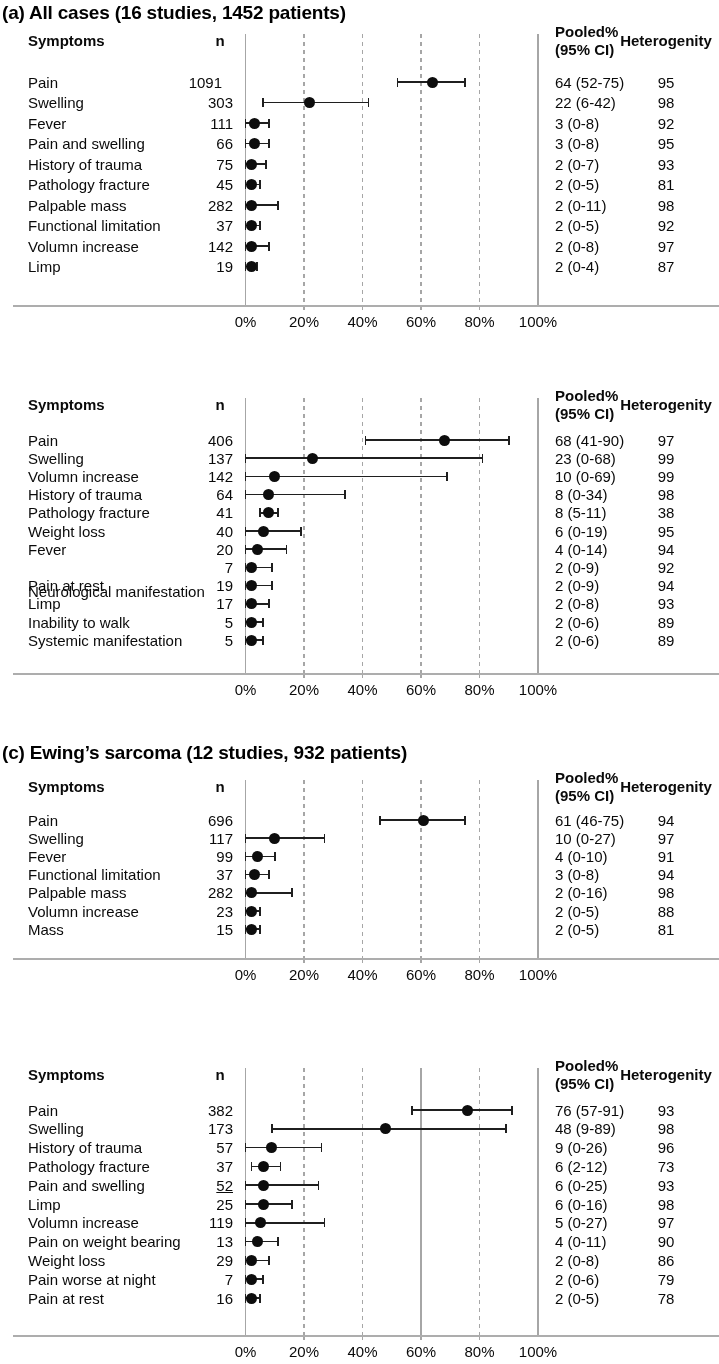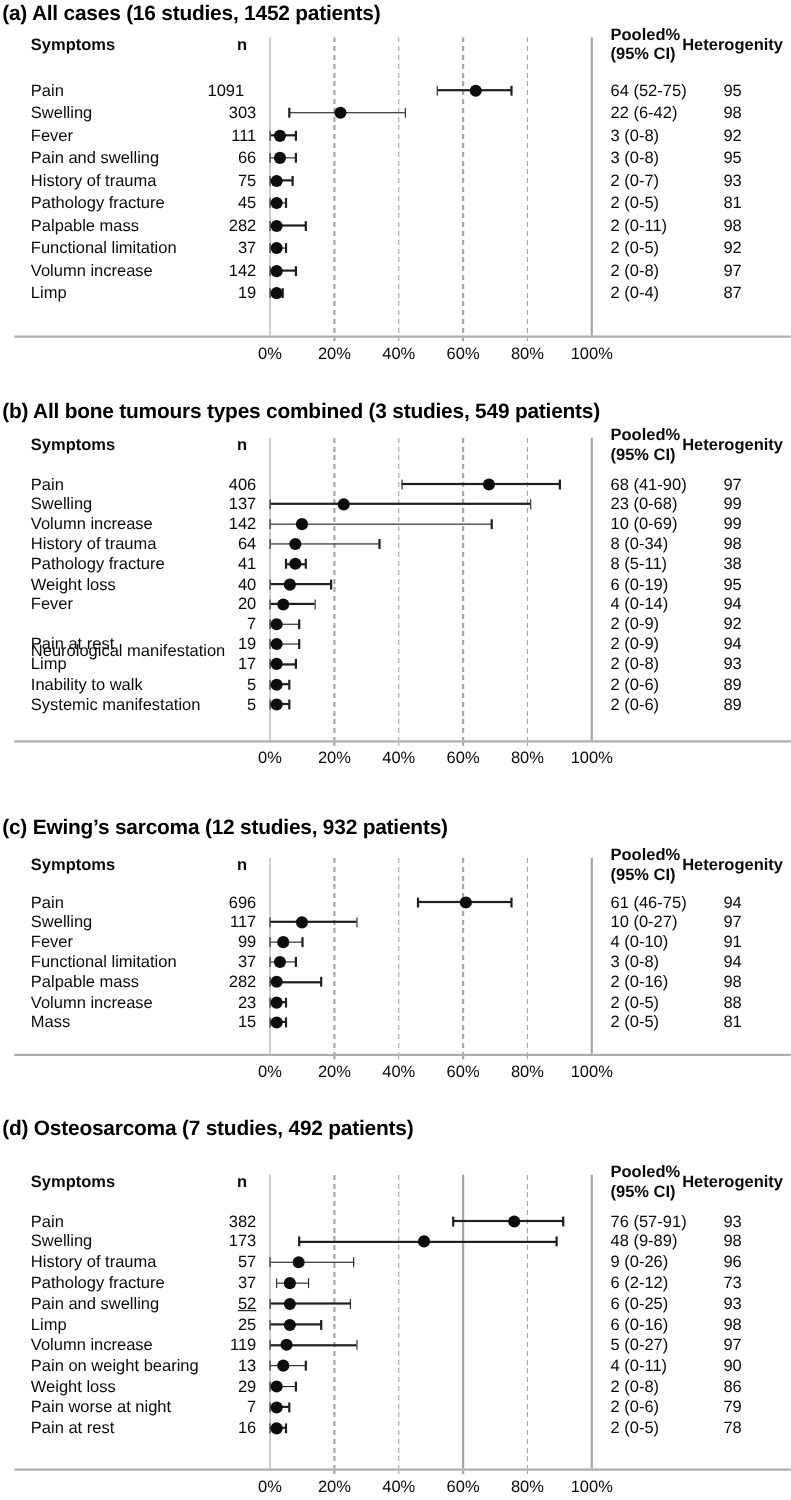--- a/index.html
+++ b/index.html
@@ -125,21 +125,20 @@
     <div class="abs stub" style="left: 303.35px; top: 306.8px;"></div>
     <div class="abs stub" style="left: 361.85px; top: 306.8px;"></div>
     <div class="abs stub" style="left: 420.35px; top: 306.8px;"></div>
     <div class="abs stub" style="left: 478.85px; top: 306.8px;"></div>
     <div class="abs txt center" style="left: 217.5px; top: 311.5px; width: 56px;">0%</div>
     <div class="abs txt center" style="left: 276px; top: 311.5px; width: 56px;">20%</div>
     <div class="abs txt center" style="left: 334.5px; top: 311.5px; width: 56px;">40%</div>
     <div class="abs txt center" style="left: 393px; top: 311.5px; width: 56px;">60%</div>
     <div class="abs txt center" style="left: 451.5px; top: 311.5px; width: 56px;">80%</div>
     <div class="abs txt center" style="left: 510px; top: 311.5px; width: 56px;">100%</div>
-    <div class="abs panel-title" style="left: 2px; top: 364px;">(b) All bone tumours types combined (3 studies, 549 patients)</div>
     <div class="abs txt bold" style="left: 28px; top: 395px;">Symptoms</div>
     <div class="abs txt bold center" style="left: 190px; top: 395px; width: 60px;">n</div>
     <div class="abs txt bold" style="left: 555px; top: 386px;">Pooled%</div>
     <div class="abs txt bold" style="left: 555px; top: 404px;">(95% CI)</div>
     <div class="abs txt bold center" style="left: 610px; top: 395px; width: 112px;">Heterogenity</div>
     <div class="abs vline-solid" style="left: 244.7px; top: 398px; height: 275px;"></div>
     <div class="abs vline-solid" style="left: 537.2px; top: 398px; height: 275px;"></div>
     <div class="abs vline-dashed" style="left: 303.35px; top: 398px; height: 275px;"></div>
     <div class="abs vline-dashed" style="left: 361.85px; top: 398px; height: 275px;"></div>
     <div class="abs vline-dashed" style="left: 420.35px; top: 398px; height: 275px;"></div>
@@ -323,21 +322,20 @@
     <div class="abs stub" style="left: 303.35px; top: 959.8px;"></div>
     <div class="abs stub" style="left: 361.85px; top: 959.8px;"></div>
     <div class="abs stub" style="left: 420.35px; top: 959.8px;"></div>
     <div class="abs stub" style="left: 478.85px; top: 959.8px;"></div>
     <div class="abs txt center" style="left: 217.5px; top: 964.5px; width: 56px;">0%</div>
     <div class="abs txt center" style="left: 276px; top: 964.5px; width: 56px;">20%</div>
     <div class="abs txt center" style="left: 334.5px; top: 964.5px; width: 56px;">40%</div>
     <div class="abs txt center" style="left: 393px; top: 964.5px; width: 56px;">60%</div>
     <div class="abs txt center" style="left: 451.5px; top: 964.5px; width: 56px;">80%</div>
     <div class="abs txt center" style="left: 510px; top: 964.5px; width: 56px;">100%</div>
-    <div class="abs panel-title" style="left: 2px; top: 1016px;">(d) Osteosarcoma (7 studies, 492 patients)</div>
     <div class="abs txt bold" style="left: 28px; top: 1065px;">Symptoms</div>
     <div class="abs txt bold center" style="left: 190px; top: 1065px; width: 60px;">n</div>
     <div class="abs txt bold" style="left: 555px; top: 1056px;">Pooled%</div>
     <div class="abs txt bold" style="left: 555px; top: 1074px;">(95% CI)</div>
     <div class="abs txt bold center" style="left: 610px; top: 1065px; width: 112px;">Heterogenity</div>
     <div class="abs vline-solid" style="left: 244.7px; top: 1068px; height: 267px;"></div>
     <div class="abs vline-solid" style="left: 537.2px; top: 1068px; height: 267px;"></div>
     <div class="abs vline-dashed" style="left: 303.35px; top: 1068px; height: 267px;"></div>
     <div class="abs vline-dashed" style="left: 361.85px; top: 1068px; height: 267px;"></div>
     <div class="abs vline-dashed" style="left: 478.85px; top: 1068px; height: 267px;"></div>

